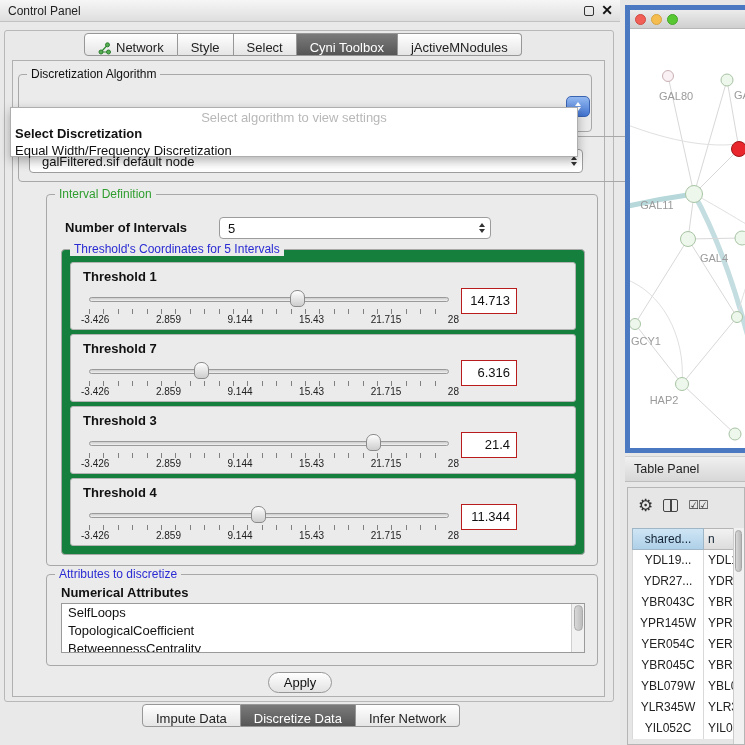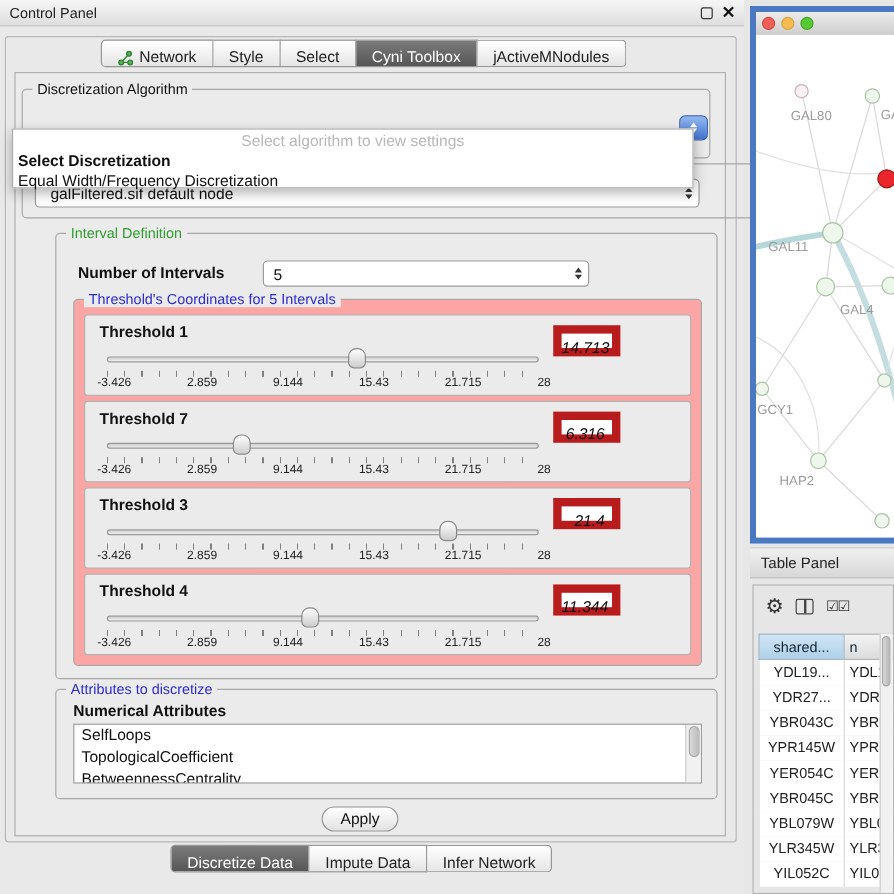--- a/index.html
+++ b/index.html
@@ -67,23 +67,23 @@
   .thr-slider { position:absolute; left:18px; top:27px; width:360px; height:18px; }
   .thr-track { position:absolute; left:0; top:7px; width:100%; height:5px;
     background:linear-gradient(#cdcdcd,#f0f0f0); border:1px solid #9a9a9a; border-radius:3px; }
   .thr-thumb { position:absolute; top:0; width:15px; height:17px; margin-left:-7px;
     background:linear-gradient(#fefefe,#cdcdcd); border:1px solid #8a8a8a;
     border-radius:7px 7px 5px 5px; }
   .thr-ticks { position:absolute; left:18px; top:46px; width:360px; height:5px;
     background:repeating-linear-gradient(90deg,#808080 0,#808080 1px,transparent 1px,transparent 14.4px); }
   .thr-ticklabels { position:absolute; left:10px; top:51px; width:378px; display:flex;
     justify-content:space-between; font-size:10px; color:#222; }
-  .thr-value { position:absolute; right:58px; top:8px; width:56px; height:26px; background:#fff;
-    border:7px solid #b91c1c; font-size:13px; color:#111; text-align:right;
-    line-height:24px; padding-right:6px;font-style:italic; }
+  .thr-value { position:absolute; right:58px; top:25px; width:56px; height:26px; background:#fff;
+    border:1px solid #b91c1c; font-size:13px; color:#111; text-align:right;
+    line-height:24px; padding-right:6px; }
 
   
   .attr-title { position:absolute; left:14px; top:10px; font-size:13px; font-weight:bold; color:#111; }
   .attr-list { position:absolute; left:14px; top:28px; width:524px; height:50px; background:#fff;
     border:1px solid #9a9a9a; overflow:hidden; }
   .attr-item { font-size:13px; color:#111; padding:1px 6px; height:18px; }
   .attr-scroll { position:absolute; right:0; top:0; width:13px; height:100%;
     background:#f1f1f1; border-left:1px solid #cfcfcf; }
   .attr-scroll-thumb { position:absolute; top:1px; left:1.5px; width:9px; height:26px;
     background:linear-gradient(90deg,#d8d8d8,#bdbdbd); border:1px solid #aaa; border-radius:5px; }
@@ -206,21 +206,21 @@
 
       <div style="position:absolute; left:18px; top:25px; font-size:13px; font-weight:bold; color:#111;">Number of Intervals</div>
       <div class="combo" style="left:172px; top:22px; width:272px; height:22px;">
         <span>5</span>
         <span class="stepper">
           <span class="tri-up"></span>
             <span class="tri-down"></span>
         </span>
       </div>
 
-      <div class="grp" style="left:14px; top:54px; width:524px; height:306px; background:#fca5a5;">
+      <div class="grp" style="left:14px; top:54px; width:524px; height:306px; background:#15803d;">
         <span class="grp-label blue">Threshold's Coordinates for 5 Intervals</span>
 
         <div class="thr" style="top:12px;">
           <div class="thr-label">Threshold 1</div>
           <div class="thr-slider">
             <div class="thr-track"></div>
             <div class="thr-thumb" style="left: 57.7%;"></div>
           </div>
           <div class="thr-ticks"></div>
           <div class="thr-ticklabels">
@@ -299,25 +299,25 @@
         <div class="attr-item">BetweennessCentrality</div>
         <div class="attr-scroll">
           <div class="attr-scroll-thumb"></div>
         </div>
       </div>
     </div>
 
     <div class="apply-btn">Apply</div>
 
     <div class="seg bottom-tabs">
+      <div class="tab">
+        <span>Impute Data</span>
+      </div>
       <div class="tab selected">
         <span>Discretize Data</span>
-      </div>
-      <div class="tab">
-        <span>Impute Data</span>
       </div>
       <div class="tab">
         <span>Infer Network</span>
       </div>
     </div>
   </div>
 
   <div class="network">
     <div class="net-titlebar">
       <span class="tl tl-red"></span>

